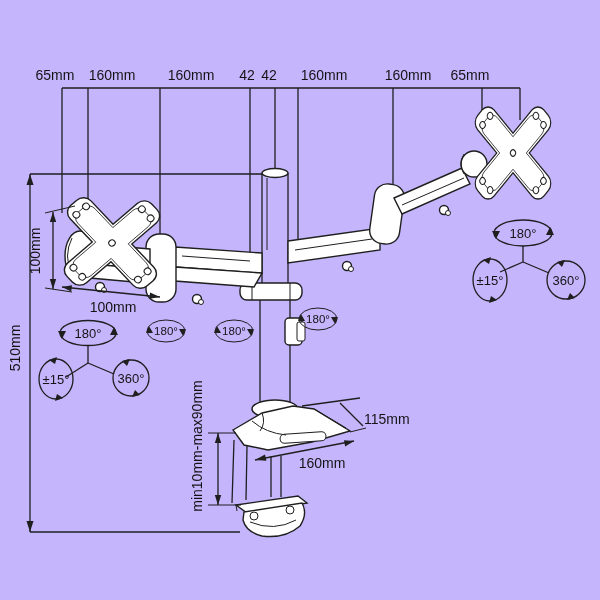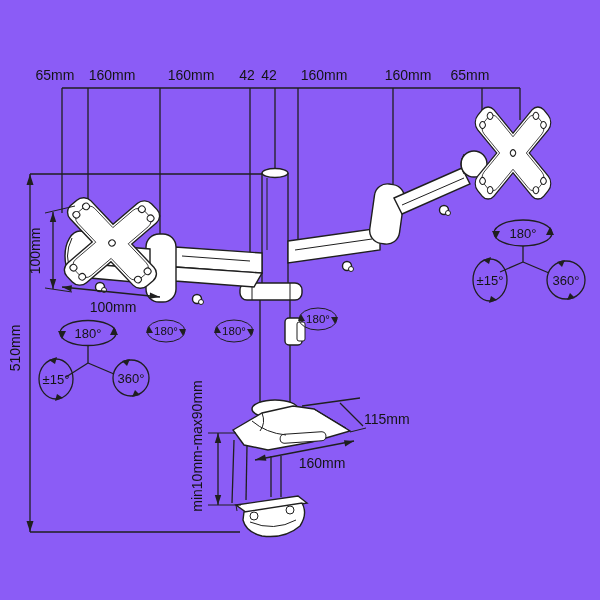--- a/index.html
+++ b/index.html
@@ -1,16 +1,16 @@
 <!DOCTYPE html>
 <html><head>
 <meta charset="utf-8">
 <style>
   html,body{margin:0;padding:0;background:#fff;width:600px;height:600px;overflow:hidden;}
-  .stage{position:relative;width:600px;height:600px;background:#8b5cf6;}
+  .stage{position:relative;width:600px;height:600px;background:#c4b5fd;}
   svg{display:block;}
   .ln{stroke:#1f1f1f;stroke-width:1.3;fill:none;}
   .thin{stroke:#1f1f1f;stroke-width:1;fill:none;}
   .part{stroke:#1f1f1f;stroke-width:1.4;fill:#ffffff;}
   .partthin{stroke:#1f1f1f;stroke-width:1;fill:#ffffff;}
   .hole{stroke:#1f1f1f;stroke-width:1.1;fill:#ffffff;}
   .arrow{fill:#1f1f1f;stroke:none;}
   text{font-family:"Liberation Sans","DejaVu Sans",sans-serif;fill:#141414;}
   .dim{font-size:14px;}
   .rot{font-size:13px;}

